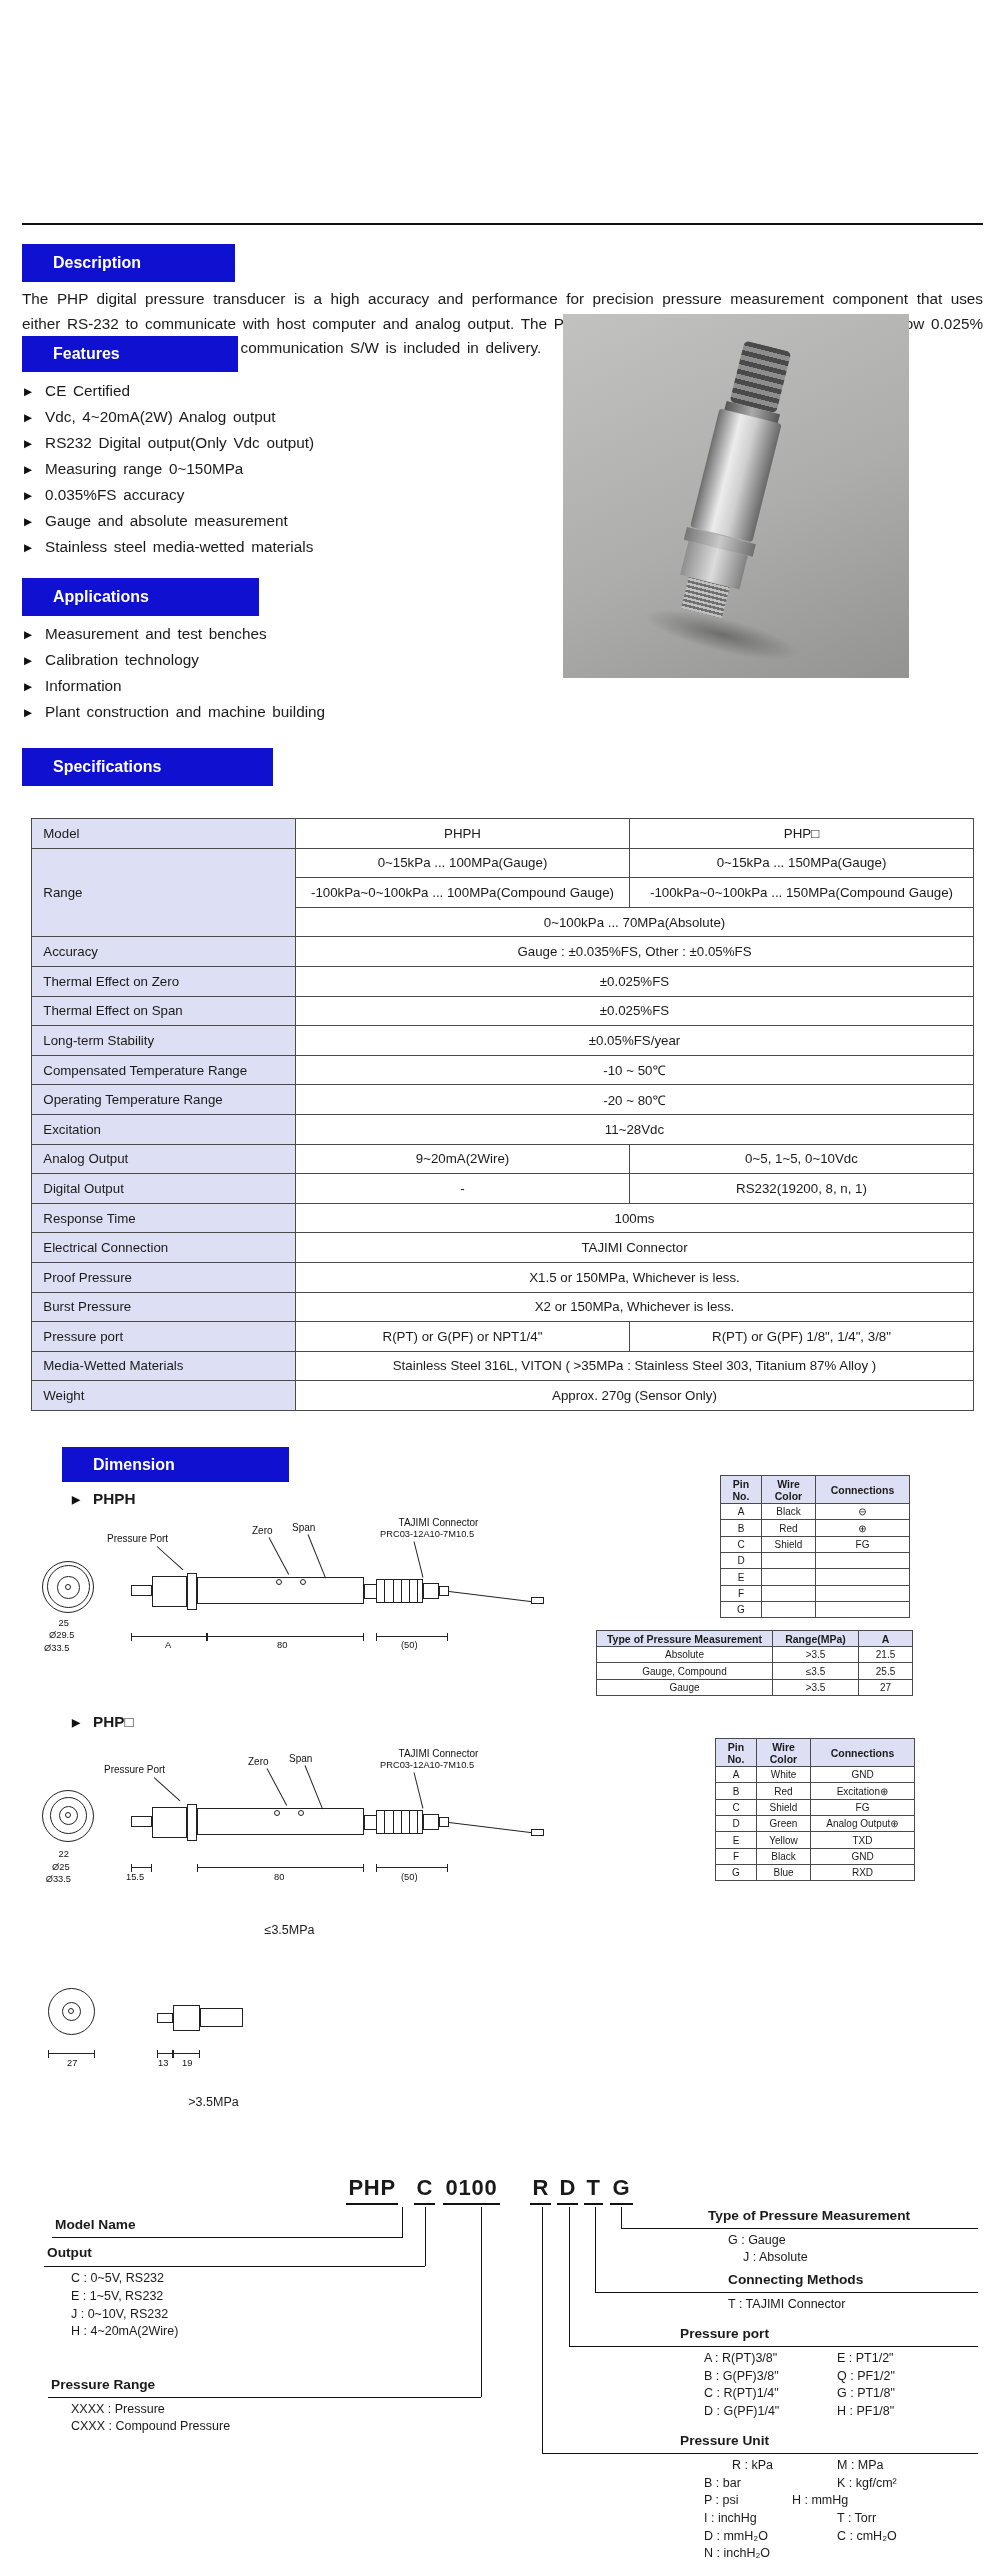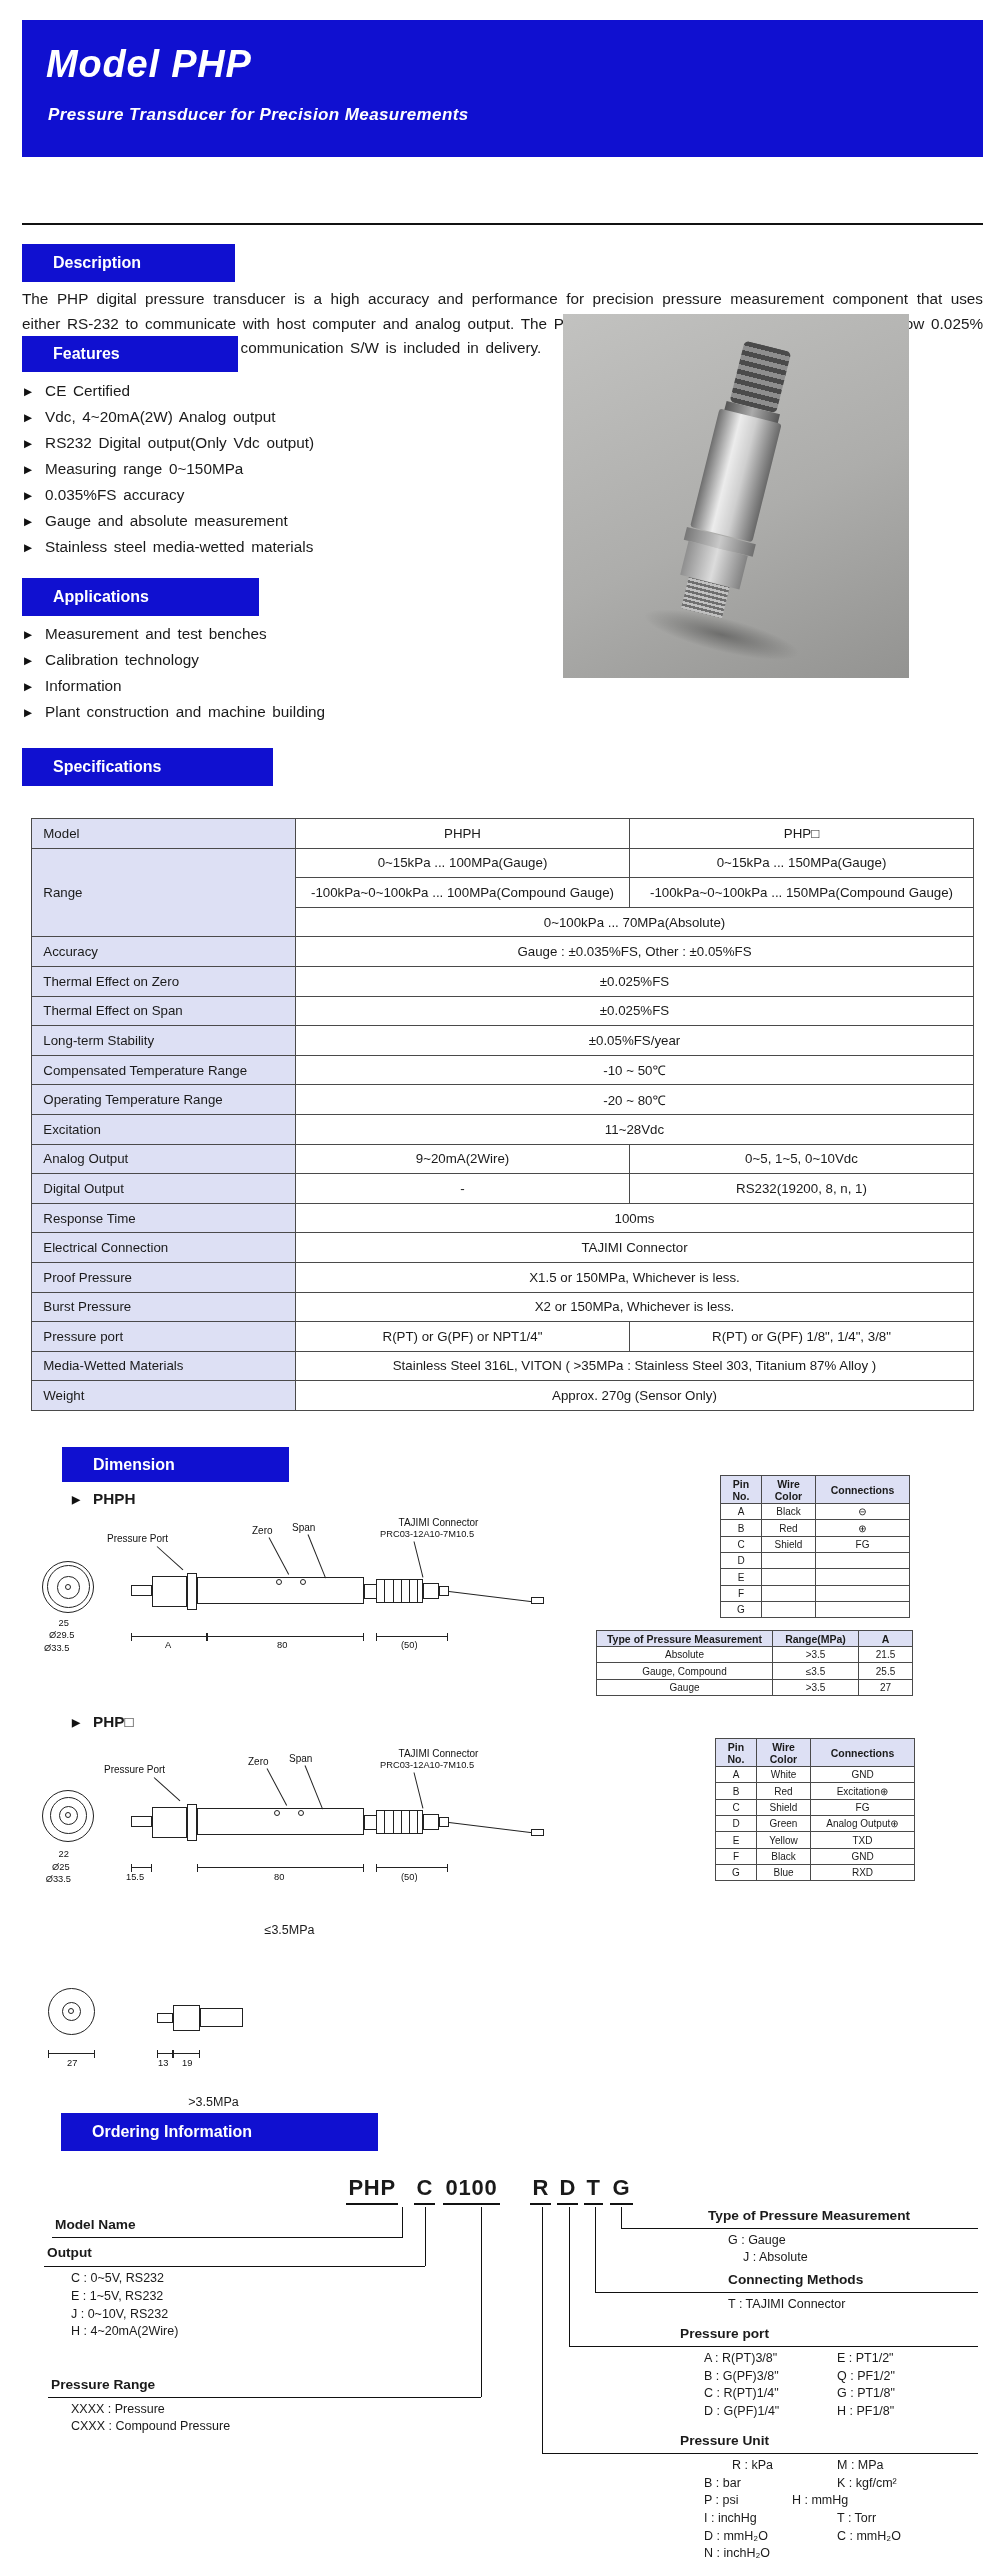--- a/index.html
+++ b/index.html
@@ -62,24 +62,20 @@
   .code-part{position:absolute;font-size:22px;font-weight:bold;border-bottom:2px solid #111;
     padding:0 2.4px 2.4px 2.4px;letter-spacing:0.8px;}
   .ogroup{position:absolute;font-size:13.7px;font-weight:bold;white-space:nowrap;}
   .oitem{position:absolute;font-size:12.5px;white-space:nowrap;}
 </style>
 </head>
 <body>
 
 <div class="page">
 
-  <div class="abs title-bar" style="left:22px;top:20px;width:961px;height:137px;">
-    <div class="abs title-main" style="left:24px;top:22.5px;">Model PHP</div>
-    <div class="abs title-sub" style="left:26px;top:85px;">Pressure Transducer for Precision Measurements</div>
-  </div>
   <div class="abs rule" style="left:22px;top:223px;width:961px;height:2.4px;"></div>
 
   <div class="abs sec" style="left:22px;top:244px;width:213px;height:38px;">
     <span>Description</span>
   </div>
   <div class="abs desc" style="left:22px;top:287px;width:961px;">The PHP digital pressure transducer is a high accuracy and performance for precision pressure measurement component that uses either RS-232 to communicate with host computer and analog output. The PHP have a excellent small temperature error below 0.025% in the range of -10~50℃. The communication S/W is included in delivery.</div>
 
   <div class="abs sec" style="left:22px;top:336px;width:216px;height:36px;">
     <span>Features</span>
   </div>
@@ -502,23 +498,20 @@
     </div>
     <div class="dnum" style="left:122px;top:82px;">13</div>
     <div class="dim" style="left:137px;top:77px;width:27px;">
       <div class="tick" style="left:0;"></div>
         <div class="tick" style="right:0;"></div>
     </div>
     <div class="dnum" style="left:146px;top:82px;">19</div>
     <div class="note" style="left:113px;top:119px;width:129px;">&gt;3.5MPa</div>
   </div>
 
-  <div class="abs sec" style="left:61px;top:2113px;width:317px;height:38px;">
-    <span>Ordering Information</span>
-  </div>
 
   <div class="abs" style="left:0;top:2165px;width:1004px;height:411px;">
 
     <span class="code-part" style="left:346px;top:9.7px;">PHP</span>
     <span class="code-part" style="left:414px;top:9.7px;">C</span>
     <span class="code-part" style="left:443px;top:9.7px;">0100</span>
     <span class="code-part" style="left:530px;top:9.7px;">R</span>
     <span class="code-part" style="left:557px;top:9.7px;">D</span>
     <span class="code-part" style="left:584px;top:9.7px;">T</span>
     <span class="code-part" style="left:610px;top:9.7px;">G</span>
@@ -572,17 +565,17 @@
     <div class="oitem" style="left:704px;top:293px;margin-left:28px;">R : kPa</div>
     <div class="oitem" style="left:704px;top:311px;">B : bar</div>
     <div class="oitem" style="left:704px;top:328px;">P : psi</div>
     <div class="oitem" style="left:704px;top:346px;">I : inchHg</div>
     <div class="oitem" style="left:704px;top:364px;">D : mmH₂O</div>
     <div class="oitem" style="left:704px;top:381px;">N : inchH₂O</div>
     <div class="oitem" style="left:837px;top:293px;">M : MPa</div>
     <div class="oitem" style="left:837px;top:311px;">K : kgf/cm²</div>
     <div class="oitem" style="left:792px;top:328px;">H : mmHg</div>
     <div class="oitem" style="left:837px;top:346px;">T : Torr</div>
-    <div class="oitem" style="left:837px;top:364px;">C : mmH₂O</div>
+    <div class="oitem" style="left:837px;top:364px;">C : cmH₂O</div>
   </div>
 
 </div>
 
 
 </body></html>

